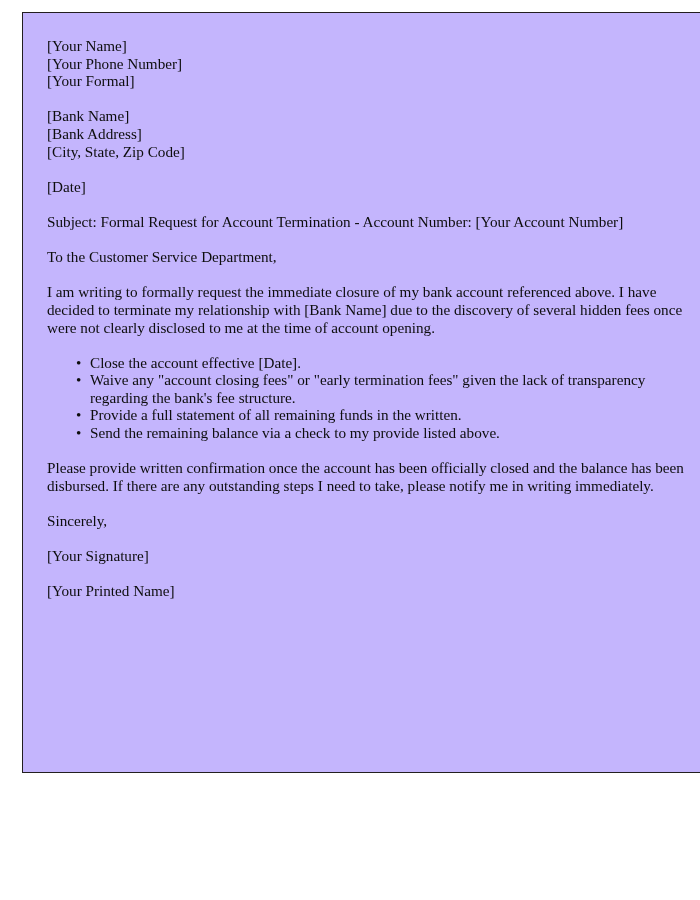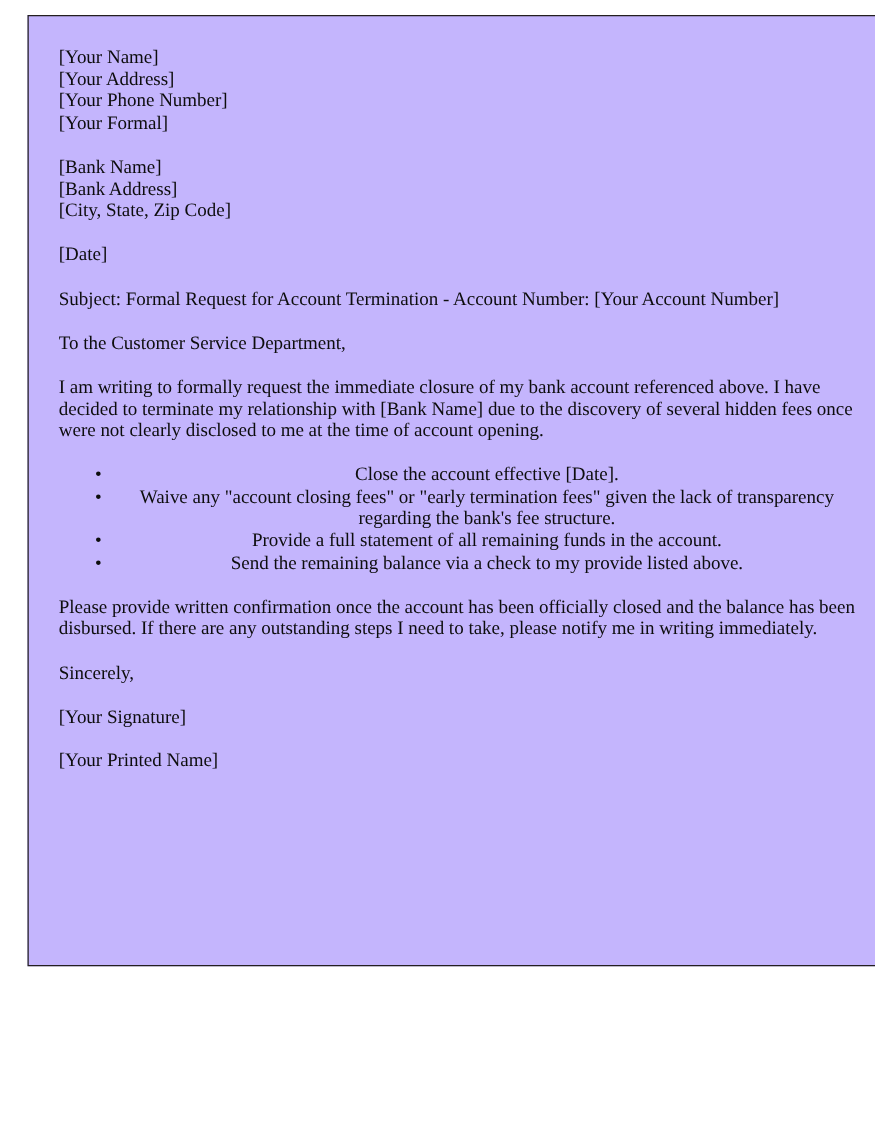--- a/index.html
+++ b/index.html
@@ -53,41 +53,39 @@
     list-style: none;
     font-size: 15.2px;
     line-height: 17.6px;
     color: #0d0d0d;
   }
 
   ul.action-list > li {
     position: relative;
     padding-left: 14px;
     margin: 0;
-    text-align: center;
   }
 
   ul.action-list > li::before {
     content: "\2022";
     position: absolute;
     left: 0;
     top: 0;
     font-size: 15.2px;
     line-height: 17.6px;
   }
 </style>
 </head>
 <body>
 
 <div class="page-sheet">
   <div class="letter-body">
 
     <div class="block">
       <span class="addr-line">[Your Name]</span>
-      <span class="addr-line">[Your Address]</span>
       <span class="addr-line">[Your Phone Number]</span>
       <span class="addr-line">[Your Formal]</span>
     </div>
 
     <div class="block">
       <span class="addr-line">[Bank Name]</span>
       <span class="addr-line">[Bank Address]</span>
       <span class="addr-line">[City, State, Zip Code]</span>
     </div>
 
@@ -98,21 +96,21 @@
     <p class="block">Subject: Formal Request for Account Termination - Account Number: [Your Account Number]</p>
 
     <p class="block">To the Customer Service Department,</p>
 
     <p class="block">I am writing to formally request the immediate closure of my bank account referenced above. I have decided to terminate my relationship with [Bank Name] due to the discovery of several hidden fees once were not clearly disclosed to me at the time of account opening.</p>
 
 
     <ul class="action-list">
       <li>Close the account effective [Date].</li>
       <li>Waive any "account closing fees" or "early termination fees" given the lack of transparency regarding the bank's fee structure.</li>
-      <li>Provide a full statement of all remaining funds in the account.</li>
+      <li>Provide a full statement of all remaining funds in the written.</li>
       <li>Send the remaining balance via a check to my provide listed above.</li>
     </ul>
 
     <p class="block">Please provide written confirmation once the account has been officially closed and the balance has been disbursed. If there are any outstanding steps I need to take, please notify me in writing immediately.</p>
 
     <p class="block">Sincerely,</p>
 
     <p class="block">[Your Signature]</p>
 
     <p class="block">[Your Printed Name]</p>

